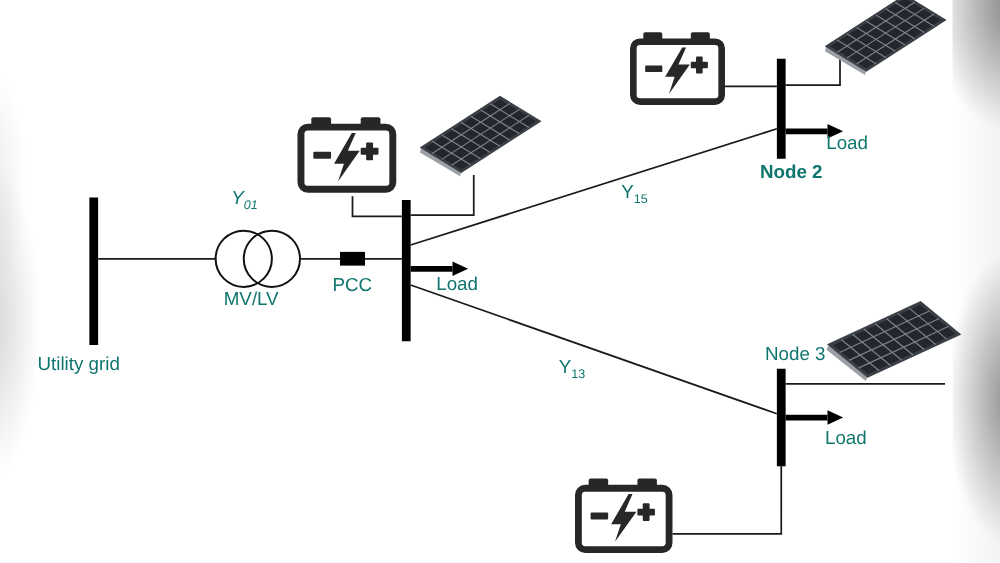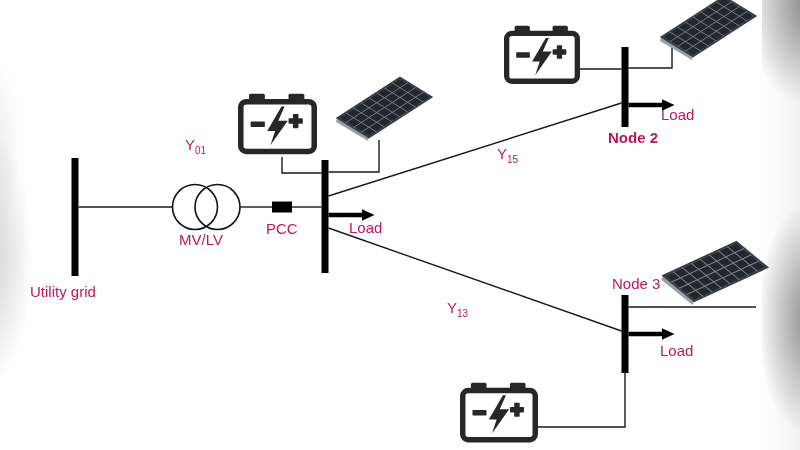--- a/index.html
+++ b/index.html
@@ -3,21 +3,21 @@
 <meta charset="utf-8">
 <style>
   html,body { margin:0; padding:0; background:#ffffff; }
   .stage {
     position:relative; width:800px; height:450px; overflow:hidden;
     background:#ffffff;
     font-family:"Liberation Sans", sans-serif;
   }
   .stage svg.canvas { position:absolute; left:0; top:0; }
   .lbl {
-    position:absolute; font-size:15px; line-height:1.1; color:#be185d;
+    position:absolute; font-size:15px; line-height:1.1; color:#0f766e;
     white-space:nowrap;
   }
   .lbl sub { font-size:10px; line-height:1; }
   .edge-right {
     position:absolute; right:0; top:0; width:38px; height:450px; pointer-events:none;
     background:
       radial-gradient(ellipse 95px 150px at 118% 1%,  rgba(55,55,55,0.55), rgba(55,55,55,0) 66%),
       radial-gradient(ellipse 75px 170px at 120% 71%, rgba(55,55,55,0.52), rgba(55,55,55,0) 68%),
       linear-gradient(to right, rgba(130,130,130,0), rgba(130,130,130,0.10));
   }
@@ -93,27 +93,27 @@
 
     <use href="#battery" transform="translate(238,93) scale(0.79)"></use>
     <use href="#battery" transform="translate(504,25) scale(0.76)"></use>
     <use href="#battery" transform="translate(460,382) scale(0.78)"></use>
 
     <use href="#solar" transform="translate(338,78)"></use>
     <use href="#solar" transform="translate(662,-3)"></use>
     <use href="#solar" transform="translate(670,233) rotate(8) scale(1.08)"></use>
   </svg>
 
-  <div class="lbl" style="left:185px; top:137px;"><span>Y</span><sub>01</sub></div>
+  <div class="lbl" style="left:185px; top:151px;font-style:italic;"><span>Y</span><sub>01</sub></div>
   <div class="lbl" style="left:179px; top:232px;">MV/LV</div>
   <div class="lbl" style="left:266px; top:221px;">PCC</div>
   <div class="lbl" style="left:30px;  top:284px;">Utility grid</div>
   <div class="lbl" style="left:349px; top:220px;">Load</div>
   <div class="lbl" style="left:497px; top:146px;"><span>Y</span><sub>15</sub></div>
-  <div class="lbl" style="left:447px; top:286px;margin-top:14px;"><span>Y</span><sub>13</sub></div>
+  <div class="lbl" style="left:447px; top:286px;"><span>Y</span><sub>13</sub></div>
   <div class="lbl" style="left:608px; top:130px;font-weight:bold;">Node 2</div>
   <div class="lbl" style="left:661px; top:107px;">Load</div>
   <div class="lbl" style="left:612px; top:276px;">Node 3</div>
   <div class="lbl" style="left:660px; top:343px;">Load</div>
 
   <div class="edge-left"></div>
   <div class="edge-right"></div>
 </div>
 
 </body></html>

